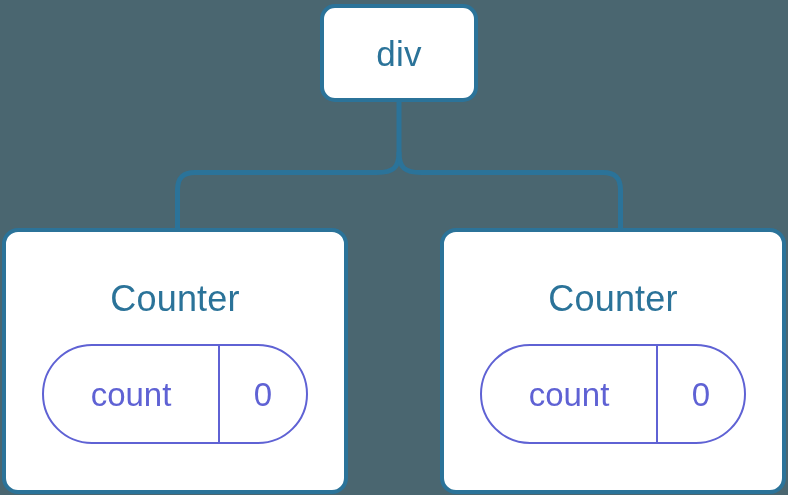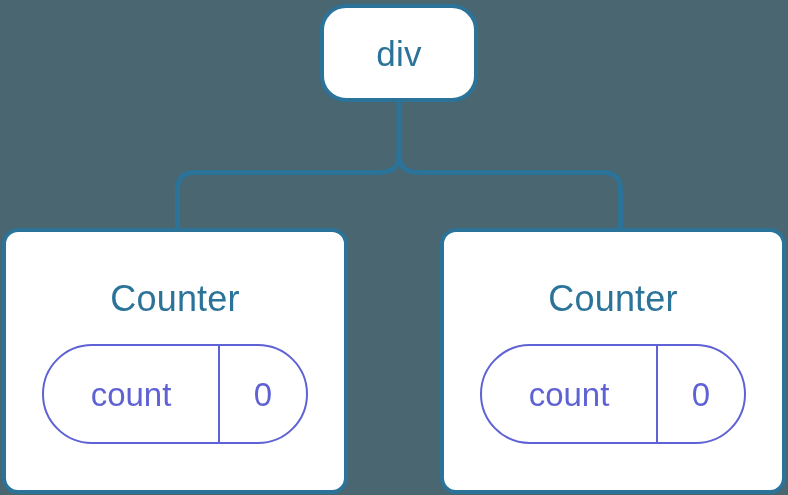--- a/index.html
+++ b/index.html
@@ -25,21 +25,21 @@
     left: 0;
     top: 0;
     width: 788px;
     height: 495px;
     pointer-events: none;
   }
   .node-box {
     position: absolute;
     background: #ffffff;
     border: 4px solid #2b7399;
-    border-radius: 26px;
+    border-radius: 15px;
     box-sizing: border-box;
     display: flex;
     flex-direction: column;
     align-items: center;
   }
   #node-div {
     left: 320px;
     top: 4px;
     width: 158px;
     height: 98px;

